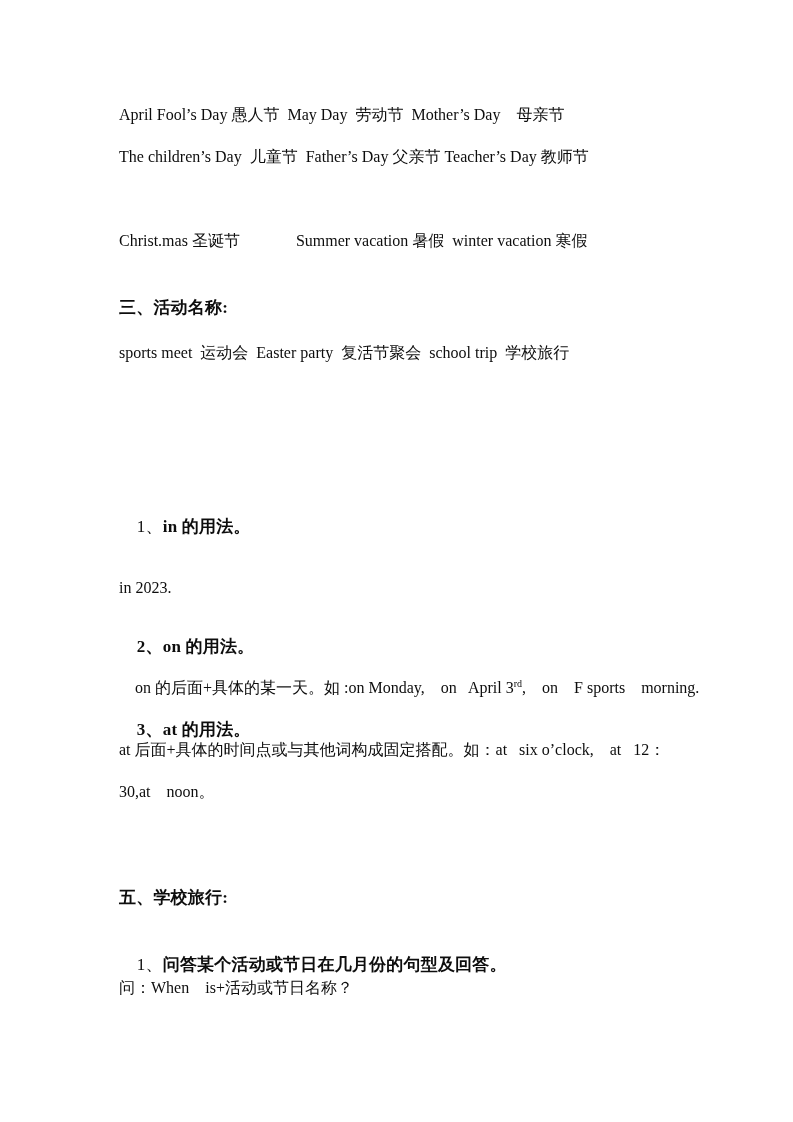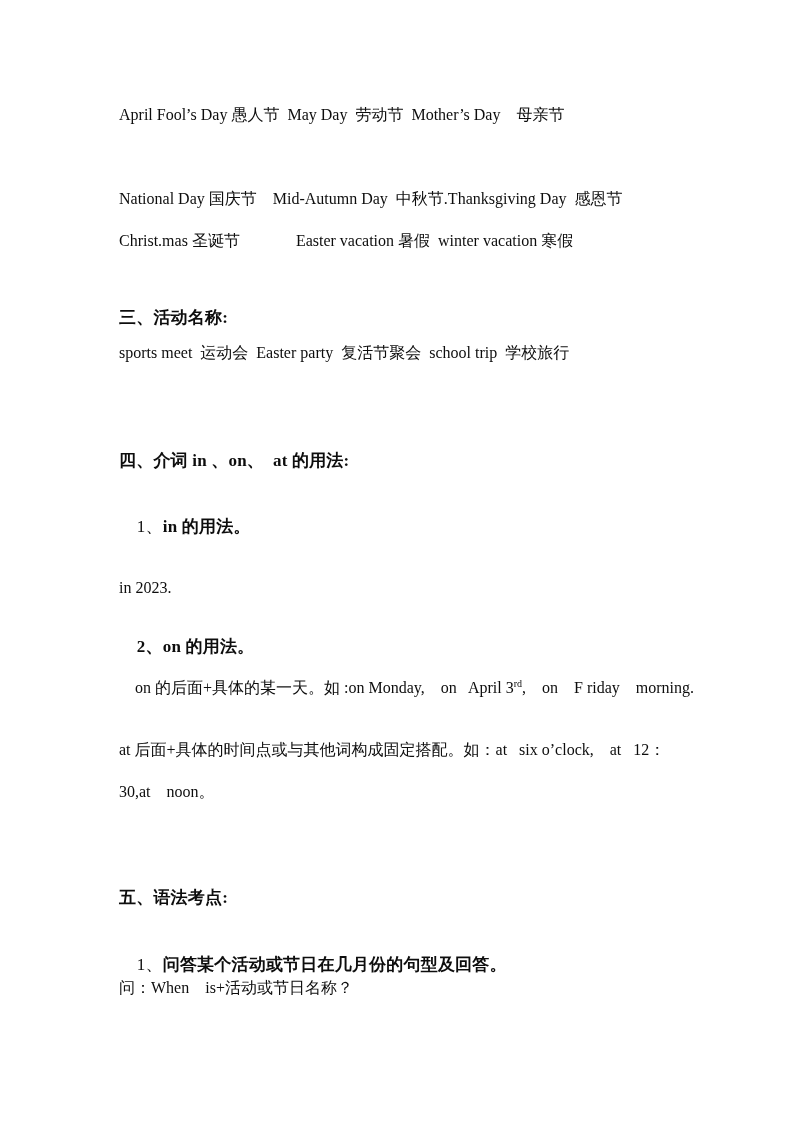--- a/index.html
+++ b/index.html
@@ -34,21 +34,21 @@
   }
   sup {
     font-size: 10px;
     line-height: 0;
   }
   
   .l1  { top: 104px; }
   .l2  { top: 146px; }
   .l3  { top: 188px; }
   .l4  { top: 230px; }
-  .h3  { top: 307px; }
+  .h3  { top: 297px; }
   .l5  { top: 342px; }
   .l6  { top: 384px; }
   .h4  { top: 450px; }
   .h41 { top: 494px; text-align: center; }
   .l7  { top: 540px; }
   .l8  { top: 577px; }
   .h42 { top: 614px; text-align: right; }
   .l9  { top: 655px; }
   .h43 { top: 697px; }
   .l10 { top: 739px; }
@@ -56,42 +56,44 @@
   .h5  { top: 887px; }
   .h51 { top: 932px; }
   .l12 { top: 977px; }
 </style>
 </head>
 <body>
 
 <div class="page">
 
   <div class="line l1">April Fool’s Day 愚人节  May Day  劳动节  Mother’s Day    母亲节</div>
-  <div class="line l3">National Day 国庆节    Mid-Autumn Day  中秋节.Thanksgiving Day  感恩节</div>
-  <div class="line l4">Christ.mas 圣诞节              Easter vacation 暑假  winter vacation 寒假</div>
+  <div class="line l2">The children’s Day  儿童节  Father’s Day 父亲节 Teacher’s Day 教师节</div>
+  <div class="line l4">Christ.mas 圣诞节              Summer vacation 暑假  winter vacation 寒假</div>
 
   <div class="line heading h3">三、活动名称:</div>
   <div class="line l5">sports meet  运动会  Easter party  复活节聚会  school trip  学校旅行</div>
 
-  <div class="line heading h4">四、介词 in 、on、  at 的用法:</div>
 
   <div class="line heading h41">
     <span class="num-normal">1、</span><span>in 的用法。</span>
   </div>
   <div class="line l8">in 2023.</div>
 
   <div class="line heading h42">
     <span>2、</span><span>on 的用法。</span>
   </div>
   <div class="line l9">
-    <span>on 的后面+具体的某一天。如 :on Monday,    on   April 3</span><sup>rd</sup><span>,    on    F riday    morning.</span>
+    <span>on 的后面+具体的某一天。如 :on Monday,    on   April 3</span><sup>rd</sup><span>,    on    F sports    morning.</span>
   </div>
 
+  <div class="line heading h43">
+    <span>3、</span><span>at 的用法。</span>
+  </div>
   <div class="line l10">at 后面+具体的时间点或与其他词构成固定搭配。如：at   six o’clock,    at   12：</div>
   <div class="line l11">30,at    noon。</div>
 
-  <div class="line heading h5">五、语法考点:</div>
+  <div class="line heading h5">五、学校旅行:</div>
   <div class="line heading h51">
     <span class="num-normal">1、</span><span>问答某个活动或节日在几月份的句型及回答。</span>
   </div>
   <div class="line l12">问：When    is+活动或节日名称？</div>
 
 </div>
 
 </body></html>

